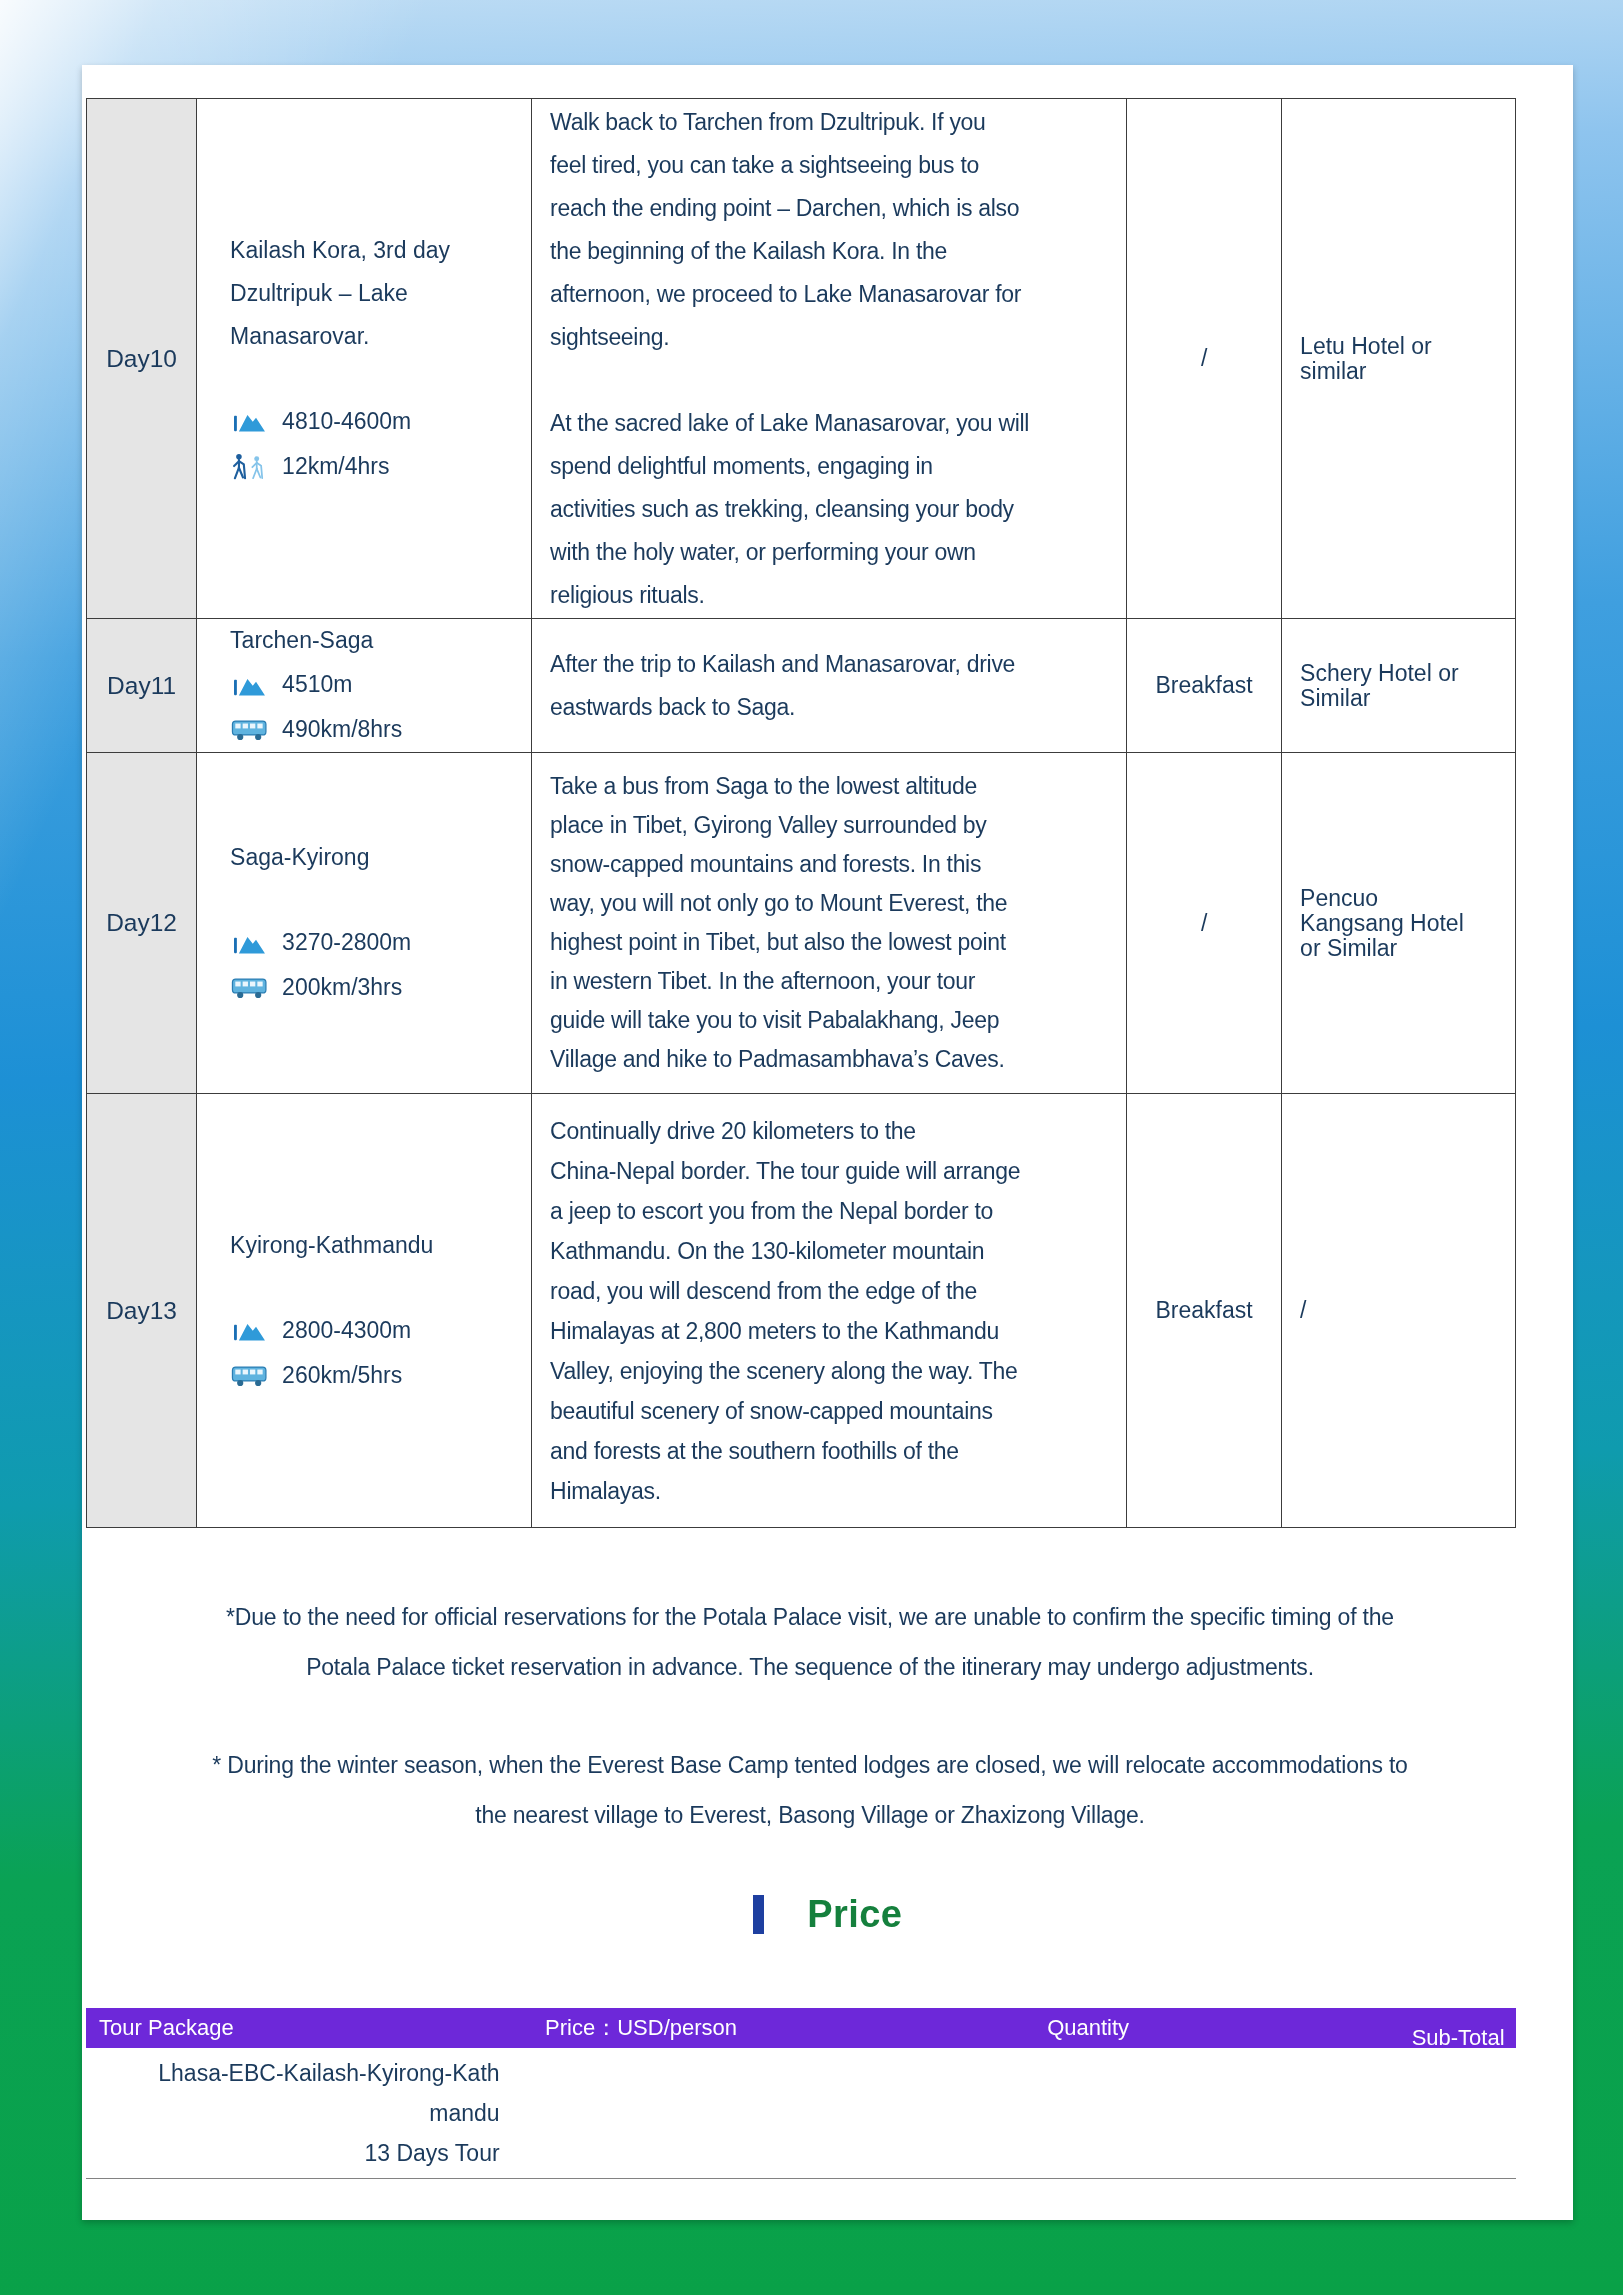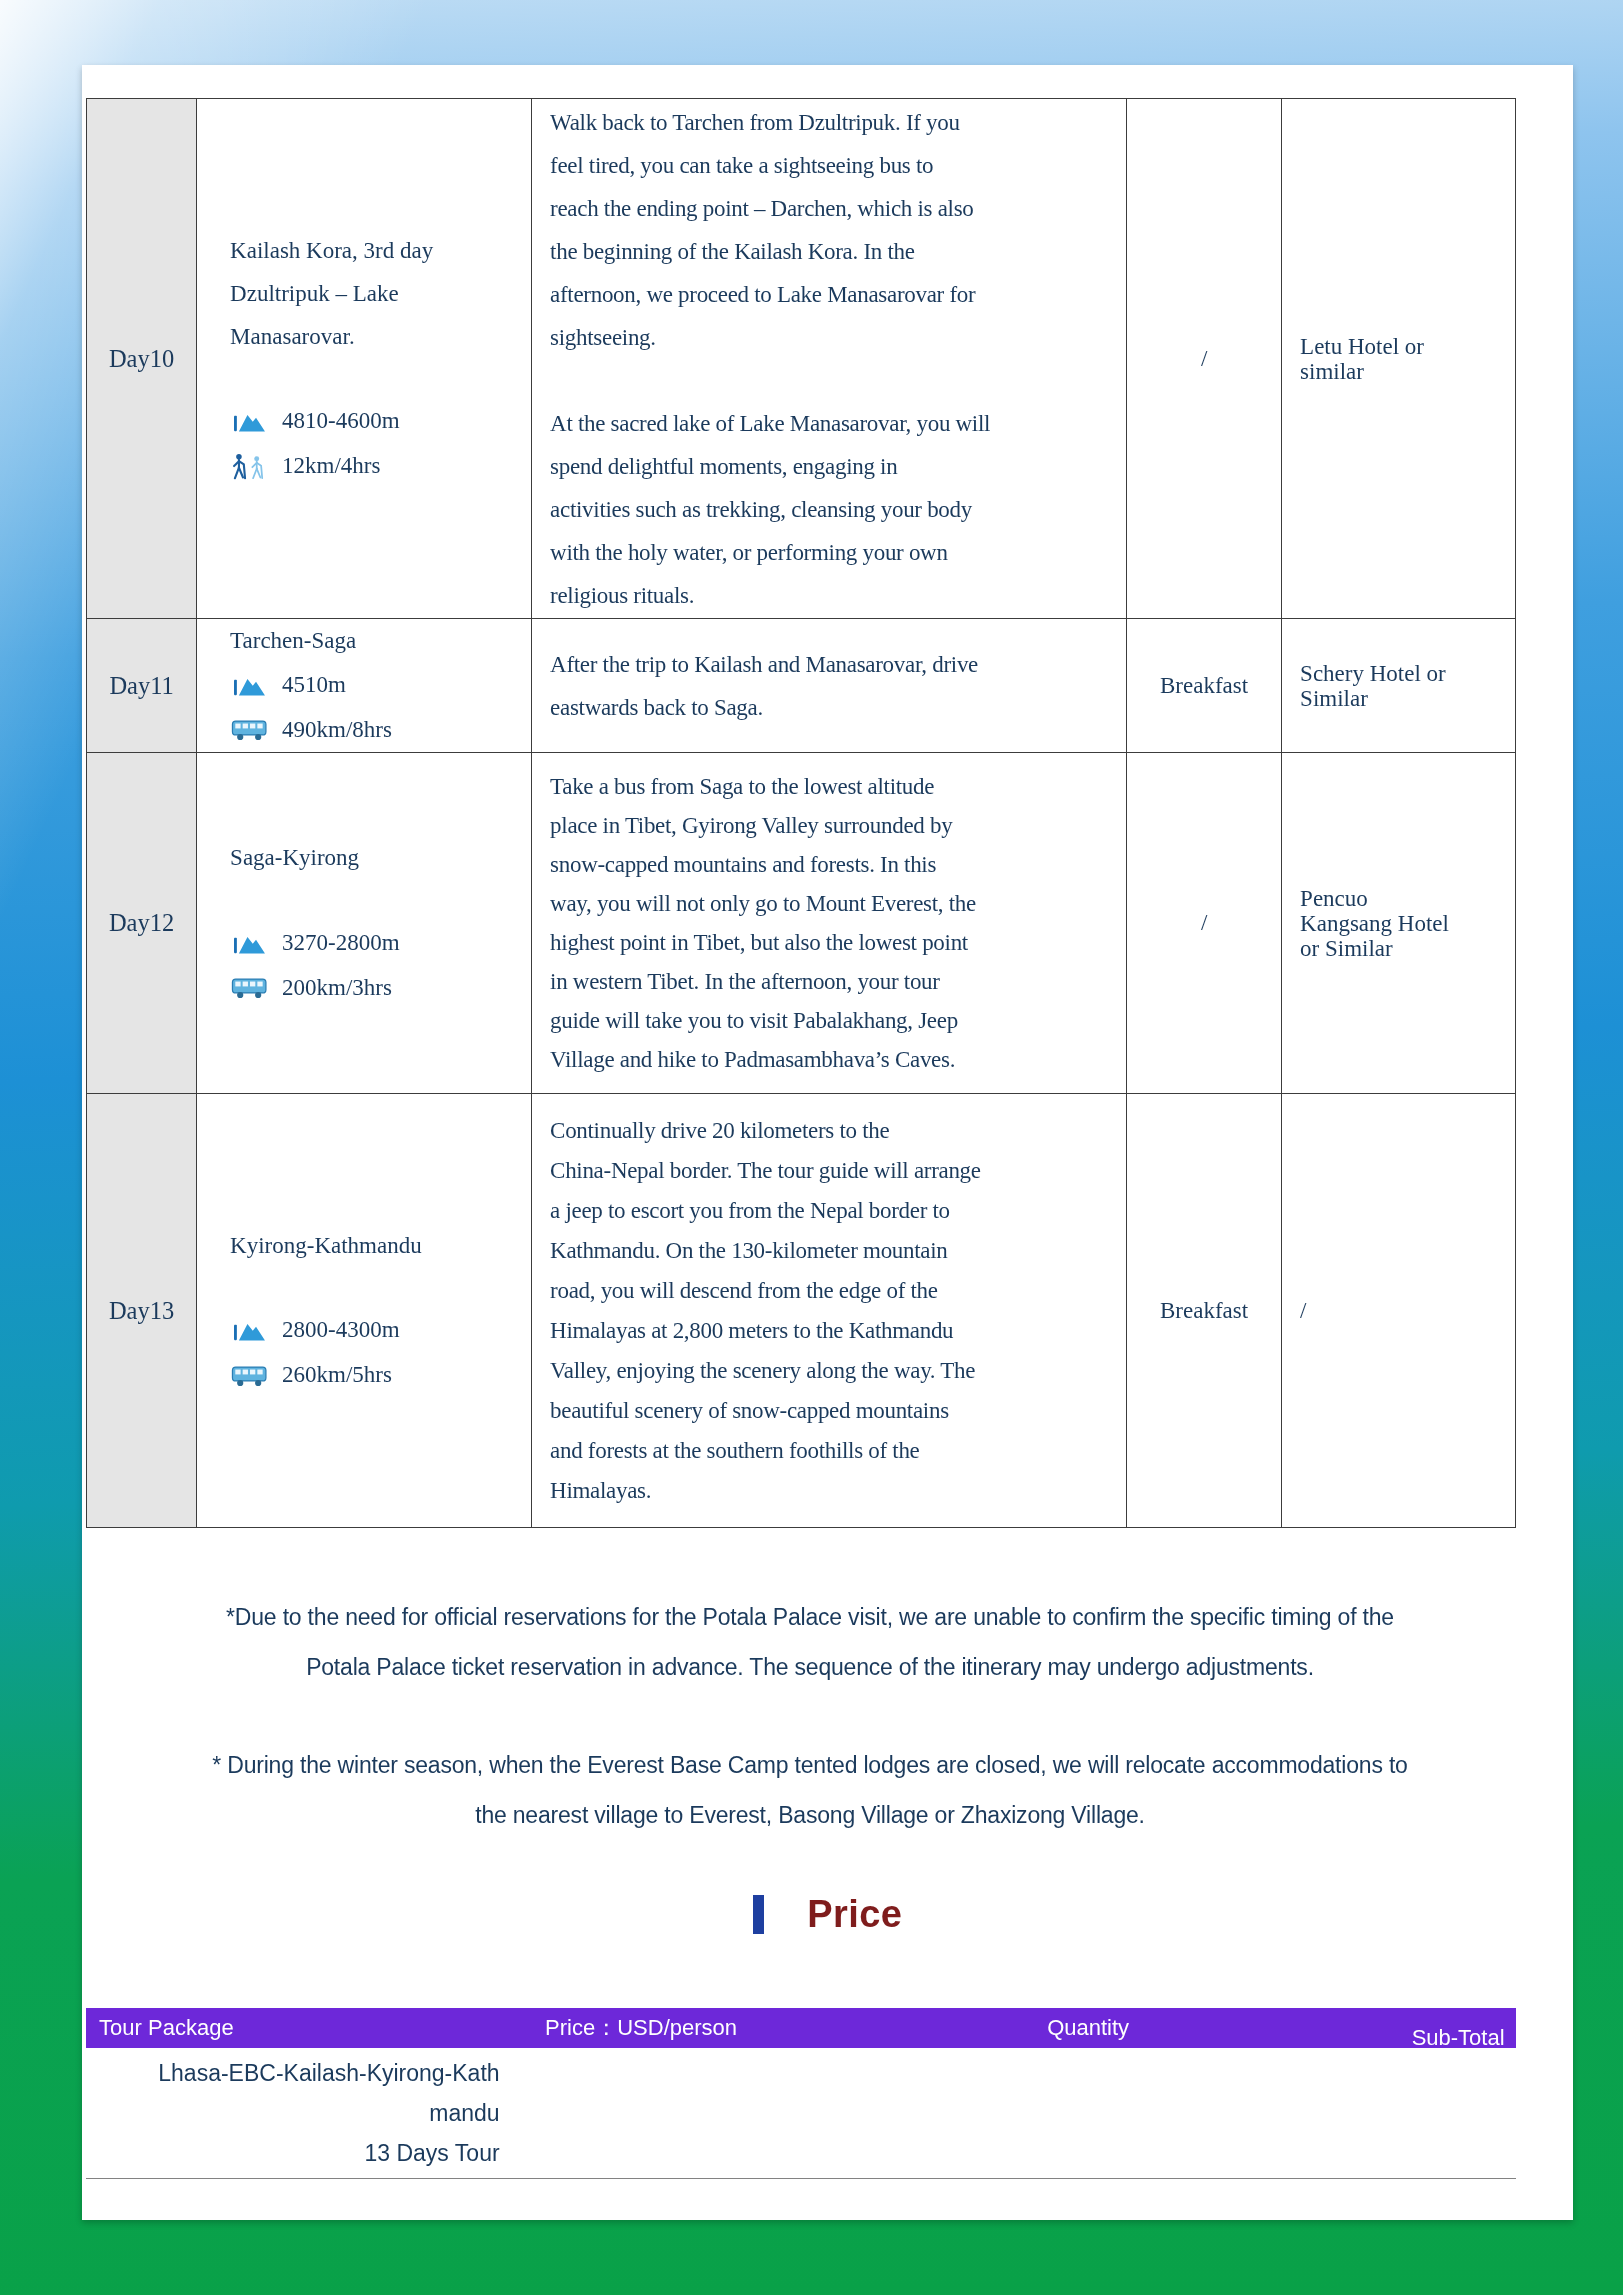--- a/index.html
+++ b/index.html
@@ -15,21 +15,21 @@
   .card {
     position:absolute; left:82px; top:65px; width:1491px; height:2155px;
     background:#ffffff; box-shadow:0 2.5px 6.5px rgba(0,0,0,0.22);
   }
 
   
   table.itin {
     position:absolute; left:4.1px; top:33px; width:1430px;
     border-collapse:collapse; table-layout:fixed;
   }
-  table.itin td { border:0.8px solid #3c3c3c; vertical-align:middle;font-family:Liberation Serif, serif; }
+  table.itin td { border:0.8px solid #3c3c3c; vertical-align:middle; }
   .cell-day { background:#e5e5e5; text-align:center; font-size:24.5px; }
   .cell-overview { padding-left:33px; }
   .ov-title { font-size:23px; line-height:43px; white-space:pre-line; }
   .ov-gap { height:41px; }
   .stat { display:flex; align-items:center; gap:13px; height:45px; font-size:23px; }
   .stat .icon { display:inline-flex; width:39px; justify-content:center; }
   .cell-desc { padding:1.6px 6.5px 1.6px 18px; font-size:23px; letter-spacing:-0.3px; white-space:pre-line; }
   .r0 .cell-desc, .r1 .cell-desc { line-height:43px; }
   .r2 .cell-desc { line-height:39px; }
   .r3 .cell-desc { line-height:40px; }
@@ -43,21 +43,21 @@
   }
   .note1 { top:1527px; }
   .note2 { top:1675px; }
 
   
   .price-heading {
     position:absolute; left:0; top:1821px; width:100%; height:57px;
     display:flex; align-items:center; justify-content:center; gap:43px;
   }
   .heading-bar { width:11.5px; height:39px; background:#1e3fa0; }
-  .heading-text { font-size:38px; font-weight:bold; color:#7f1d1d; letter-spacing:0.4px; }
+  .heading-text { font-size:38px; font-weight:bold; color:#15803d; letter-spacing:0.4px; }
 
   
   .price-table { position:absolute; left:4.1px; top:1943px; width:1430px; }
   .price-head {
     display:flex; align-items:center; height:40px;
     background:#6d28d9; color:#ffffff; font-size:22px;
   }
   .ph-package  { width:438px; padding-left:13px; }
   .ph-price    { width:376px; padding-left:21px; }
   .ph-quantity { width:376px; text-align:center; }

